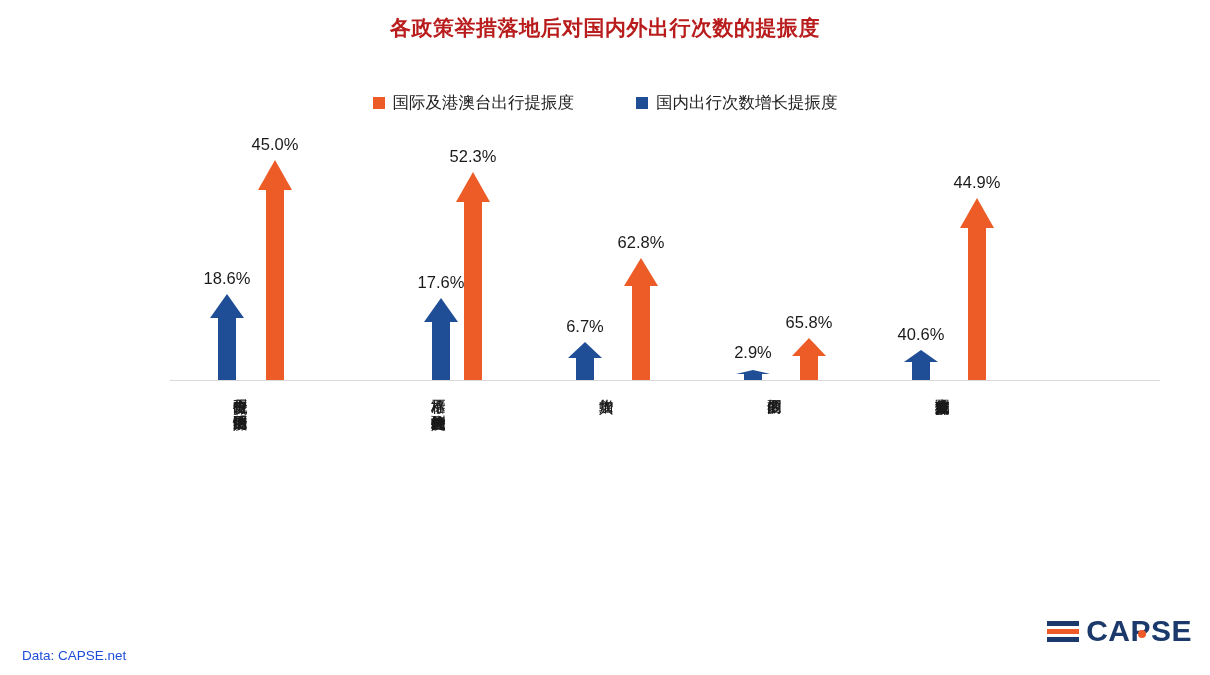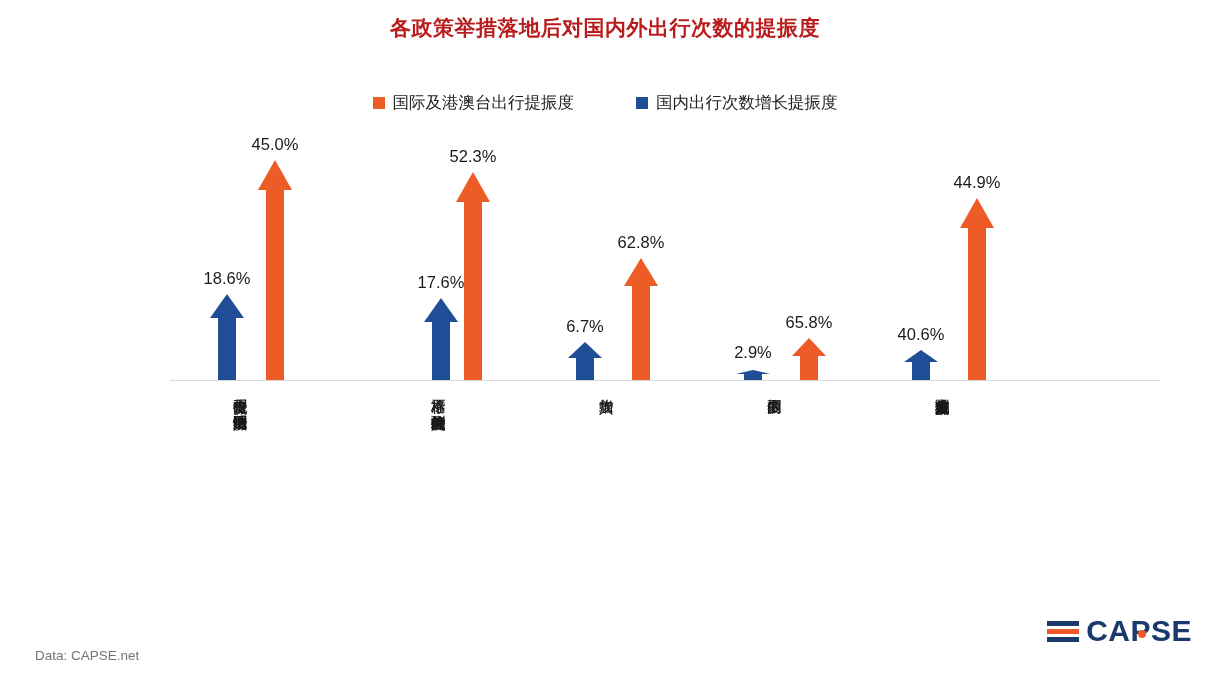--- a/index.html
+++ b/index.html
@@ -114,24 +114,24 @@
   .footnote {
     position: absolute;
     left: 22px;
     top: 618px;
     font-size: 13.5px;
     color: #1a1a1a;
     white-space: nowrap;
   }
   .datanote {
     position: absolute;
-    left: 35px;
+    left: 22px;
     top: 648px;
     font-size: 13.5px;
-    color: #737373;
+    color: #1d4ed8;
   }
   .logo {
     position: absolute;
     right: 18px;
     top: 614px;
     display: flex;
     align-items: center;
     gap: 7px;
   }
   .logo-mark {

